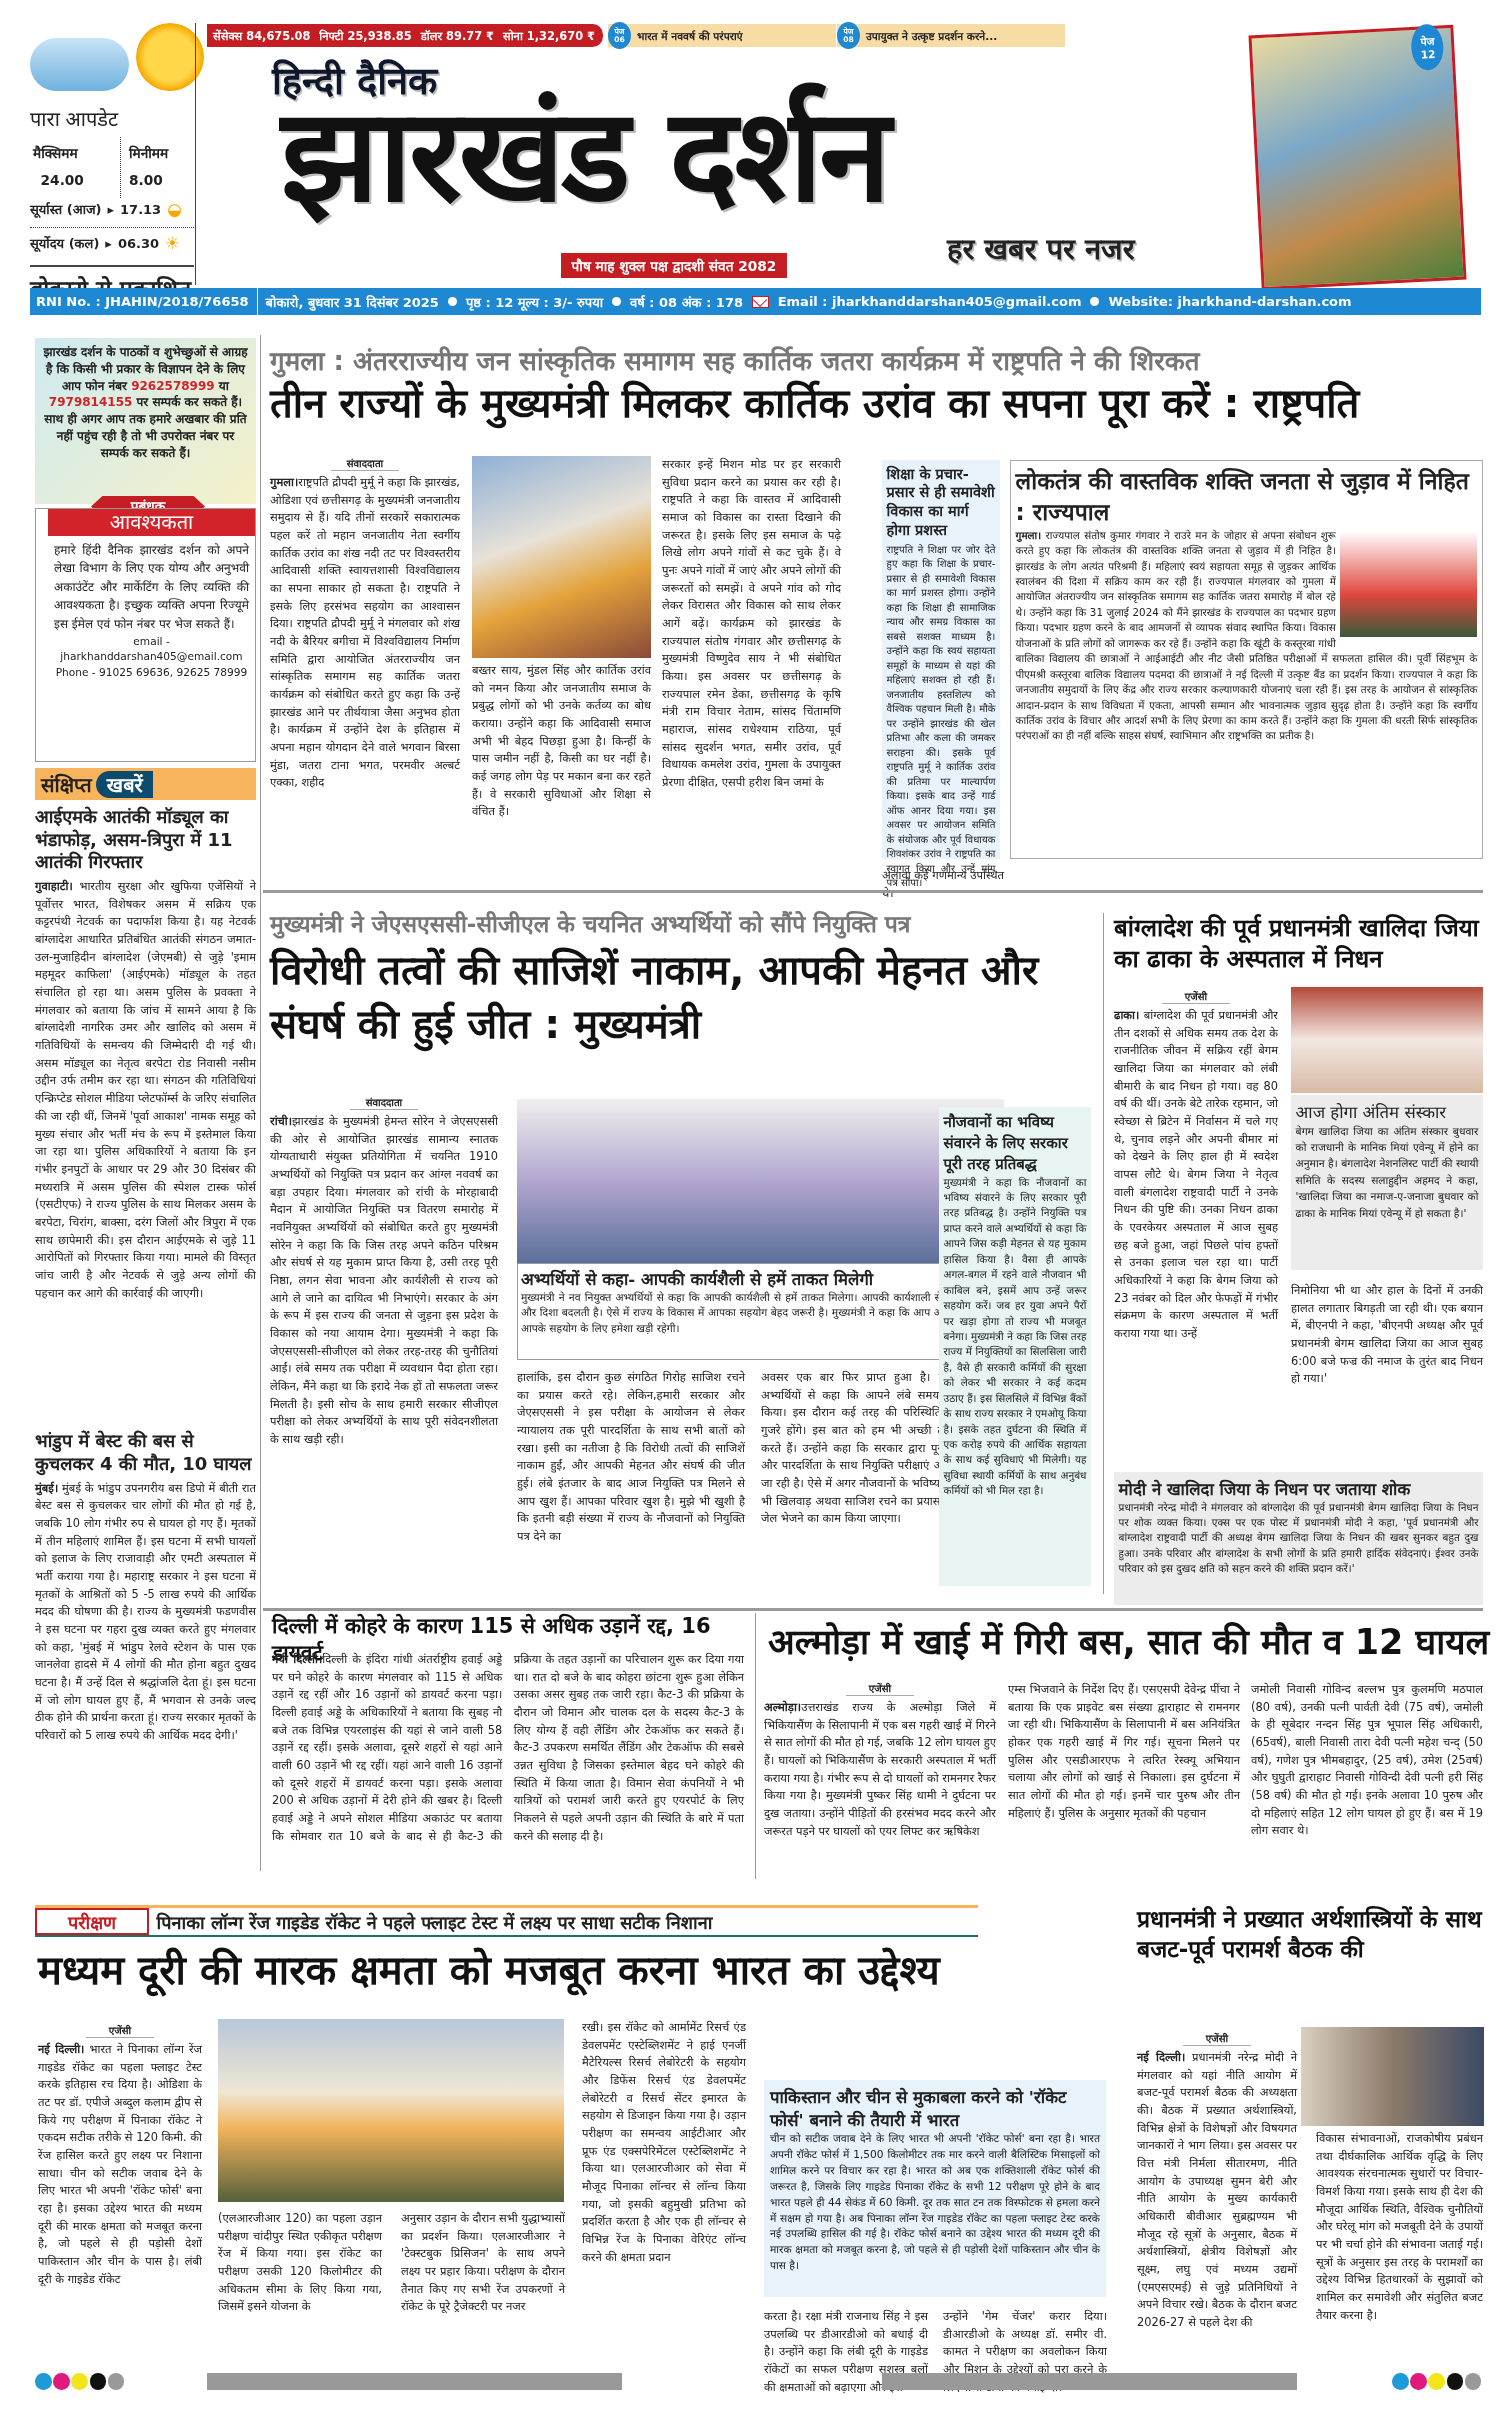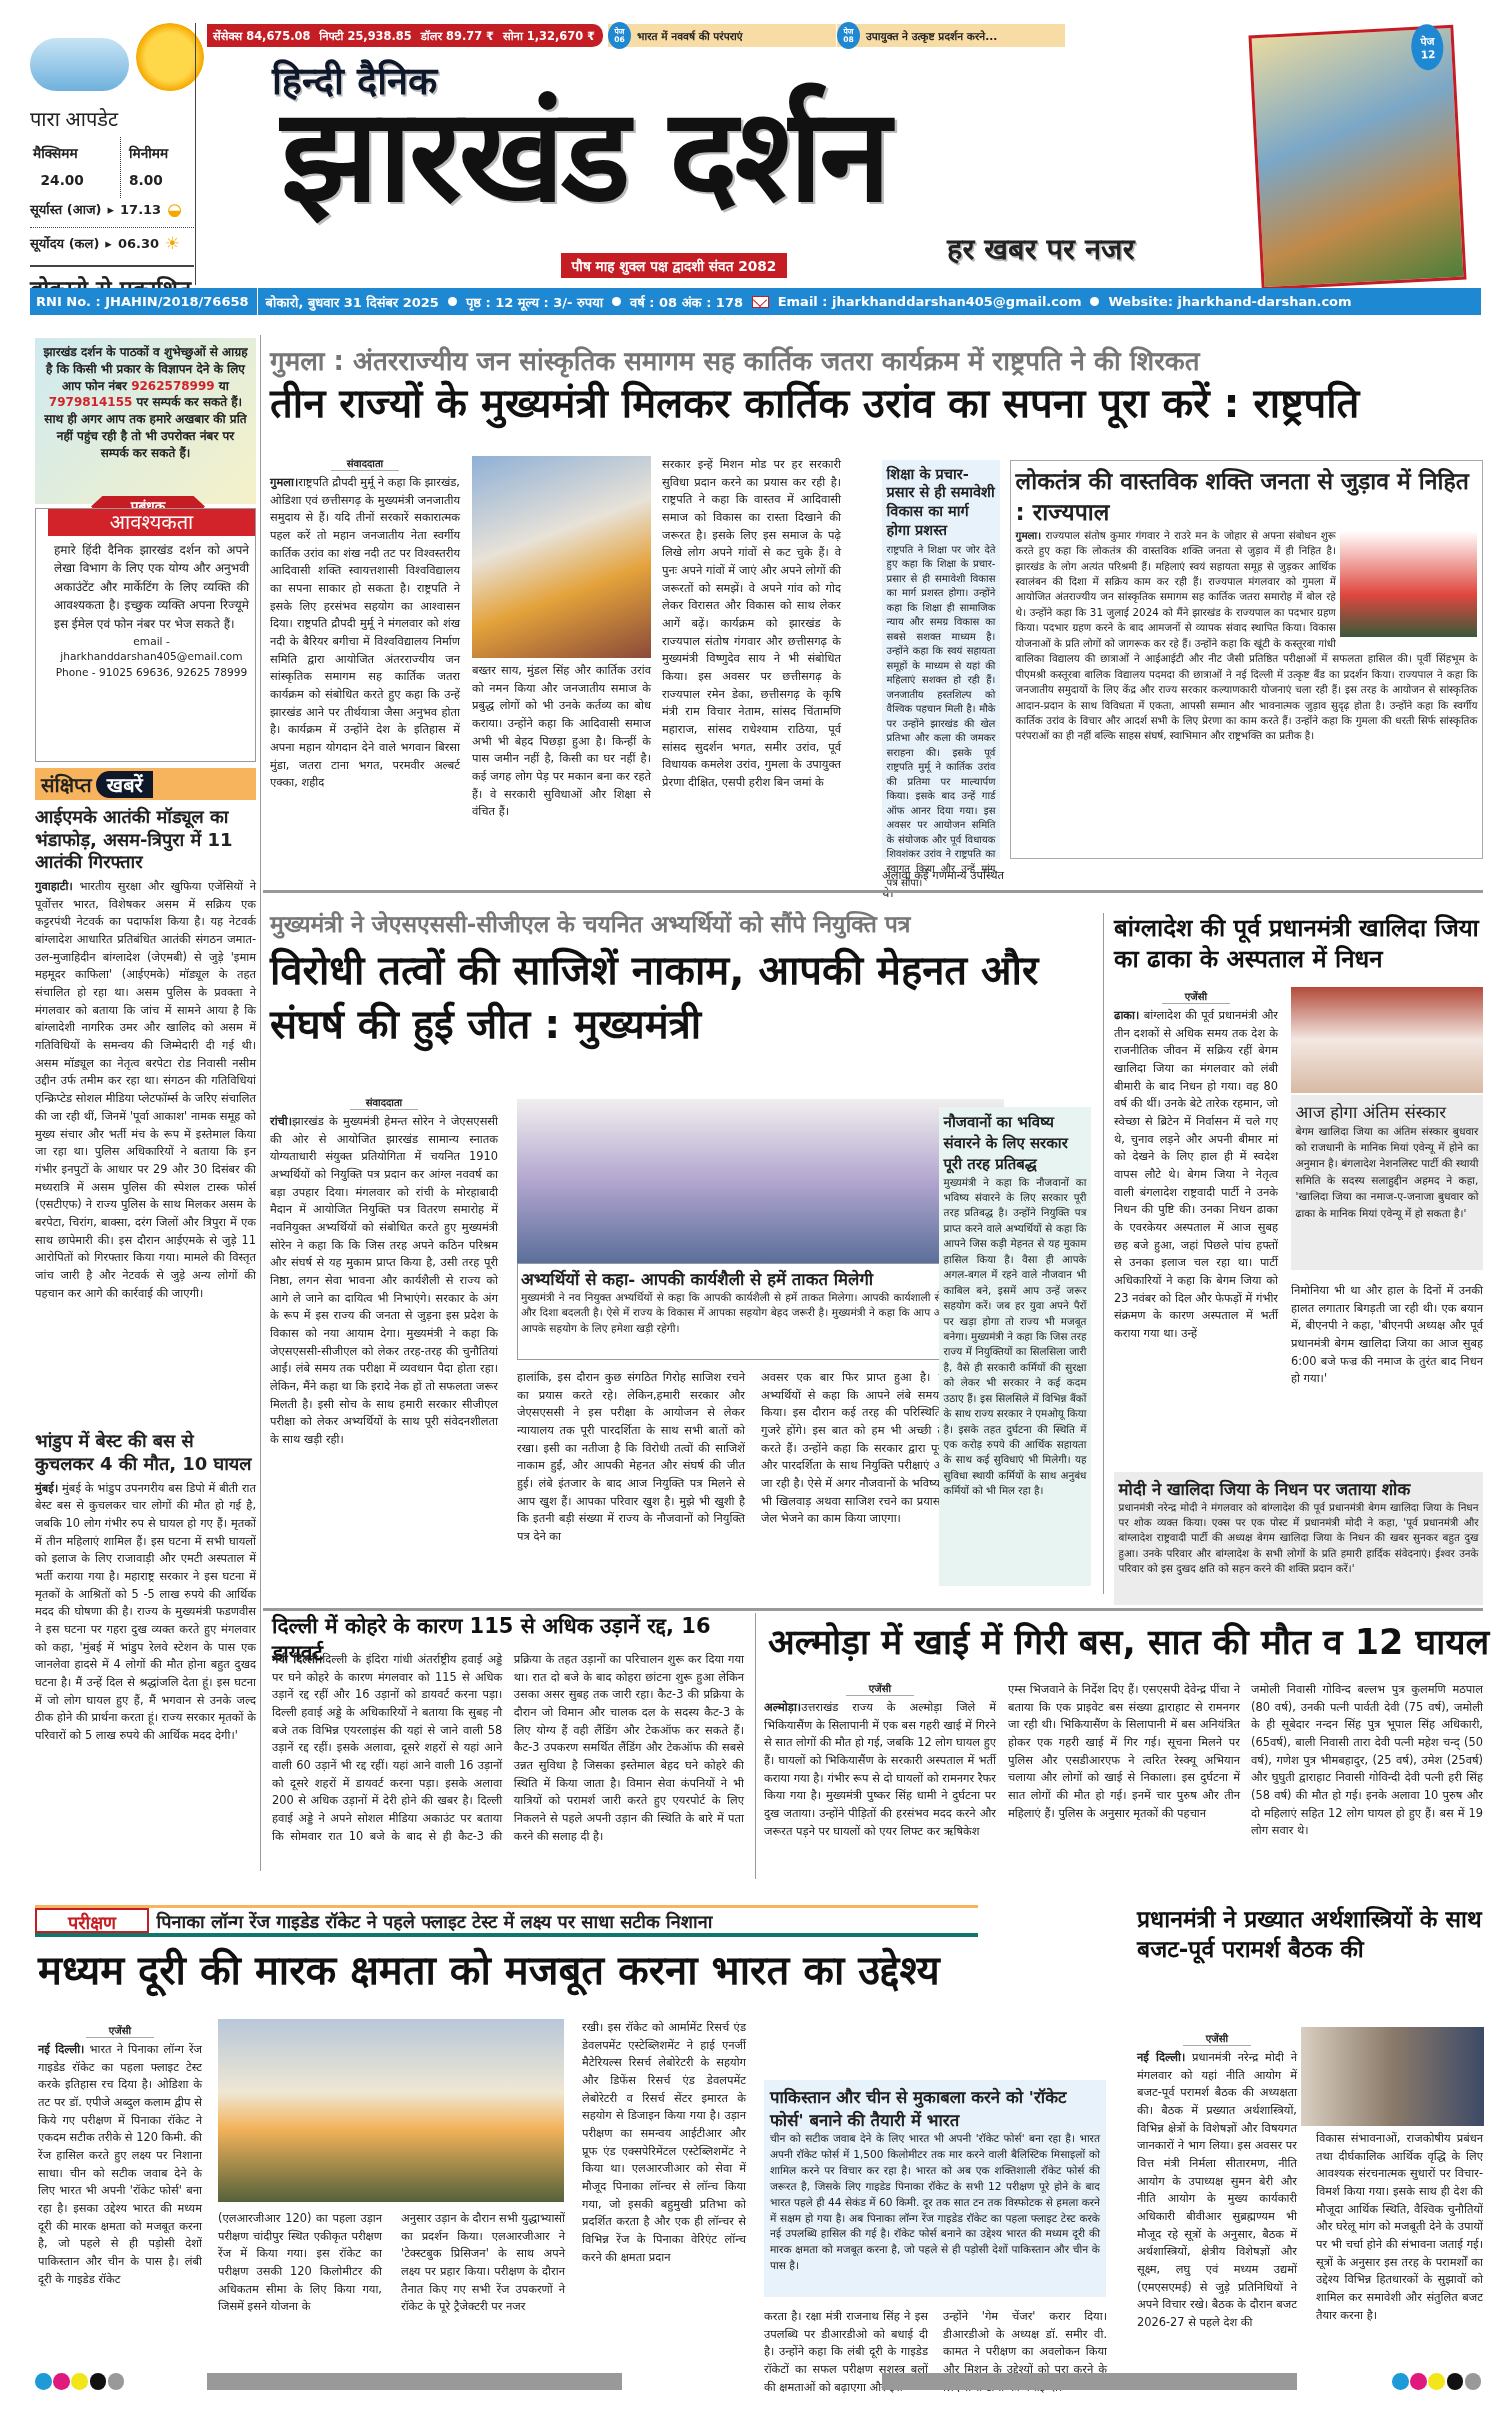--- a/index.html
+++ b/index.html
@@ -37,35 +37,35 @@
 
 .adbox{left:35px;top:338px;width:221px;height:166px;background:linear-gradient(135deg,#cfeaf0,#f5f1c8);font-size:12px;font-weight:bold;text-align:center;padding:6px 6px;line-height:1.4;}
 .adbox .red{color:#d2232a;}
 .prabandhak{left:91px;top:496px;width:114px;height:21px;background:#c41e24;color:#fff;font-weight:bold;font-size:13.7px;text-align:center;line-height:21px;clip-path:polygon(10% 0,90% 0,100% 50%,90% 100%,10% 100%,0 50%);}
 .needbox{left:35px;top:508px;width:221px;height:254px;border:1.5px solid #999;padding-left:12px;}
 .needbox .hd{background:#d2232a;color:#fff;font-size:20px;text-align:center;height:27px;line-height:27px;}
 .needbox .bd{padding:4.6px 6px;font-size:12px;line-height:1.55;text-align:justify;}
 .needbox .ct{font-size:10.6px;text-align:center;line-height:1.5;}
 .sankshipt{left:35px;top:768px;width:221px;height:32px;background:#f7b45c;display:flex;align-items:center;padding-left:6px;gap:4.6px;}
 .sankshipt .a{font-size:20px;font-weight:bold;color:#222;}
-.sankshipt .b{font-size:20px;font-weight:bold;color:#fff;background:#0f172a;border-radius:15px 0 0 15px;padding:0 10.6px;}
+.sankshipt .b{font-size:20px;font-weight:bold;color:#fff;background:#0c4a6e;border-radius:15px 0 0 15px;padding:0 10.6px;}
 .lhead{font-size:18px;font-weight:bold;line-height:1.25;}
 .body{font-size:11.4px;line-height:1.55;text-align:justify;color:#222;}
 .body b{font-weight:bold;}
 .colsep{border-left:1.5px solid #999;}
 
 .kicker{font-size:26px;font-weight:bold;color:#777;white-space:nowrap;}
 .h1{font-size:41px;font-weight:bold;color:#111;white-space:nowrap;line-height:1.15;}
 .h2{font-size:26px;font-weight:bold;color:#111;line-height:1.3;}
 .byline{font-size:10px;font-weight:bold;text-align:center;border-bottom:0.8px solid #aaa;width:68px;margin:0 auto 3px;}
 .photo{background:linear-gradient(160deg,#8fb0d6,#e8e2d8 40%,#e3a23a 65%,#8a4a3a);}
 .sidebox{background:#e8f2fb;}
 .greybox{background:#ececec;}
 .hr{height:3px;background:#999;}
-.pareeksha{left:35px;top:1905px;width:1453px;height:32px;border-top:3px solid #f7b45c;border-bottom:4px solid #0f766e;display:flex;align-items:center;}
+.pareeksha{left:35px;top:1905px;width:1453px;height:32px;border-top:3px solid #f7b45c;border-bottom:2px solid #0f766e;display:flex;align-items:center;}
 .pareeksha .tag{width:114px;height:100%;border:2.3px solid #c41e24;color:#c41e24;font-size:18px;font-weight:bold;text-align:center;line-height:26px;}
 .pareeksha .txt{font-size:18px;font-weight:bold;padding-left:7.6px;}
 .reg{display:inline-block;width:16.7px;height:16.7px;border-radius:50%;margin-right:1.5px;}
 .regbar{top:2373px;height:16.7px;background:#999;}
 </style>
 </head>
 <body>
 
 <div class="abs weather">
   <div class="cloud"></div>

